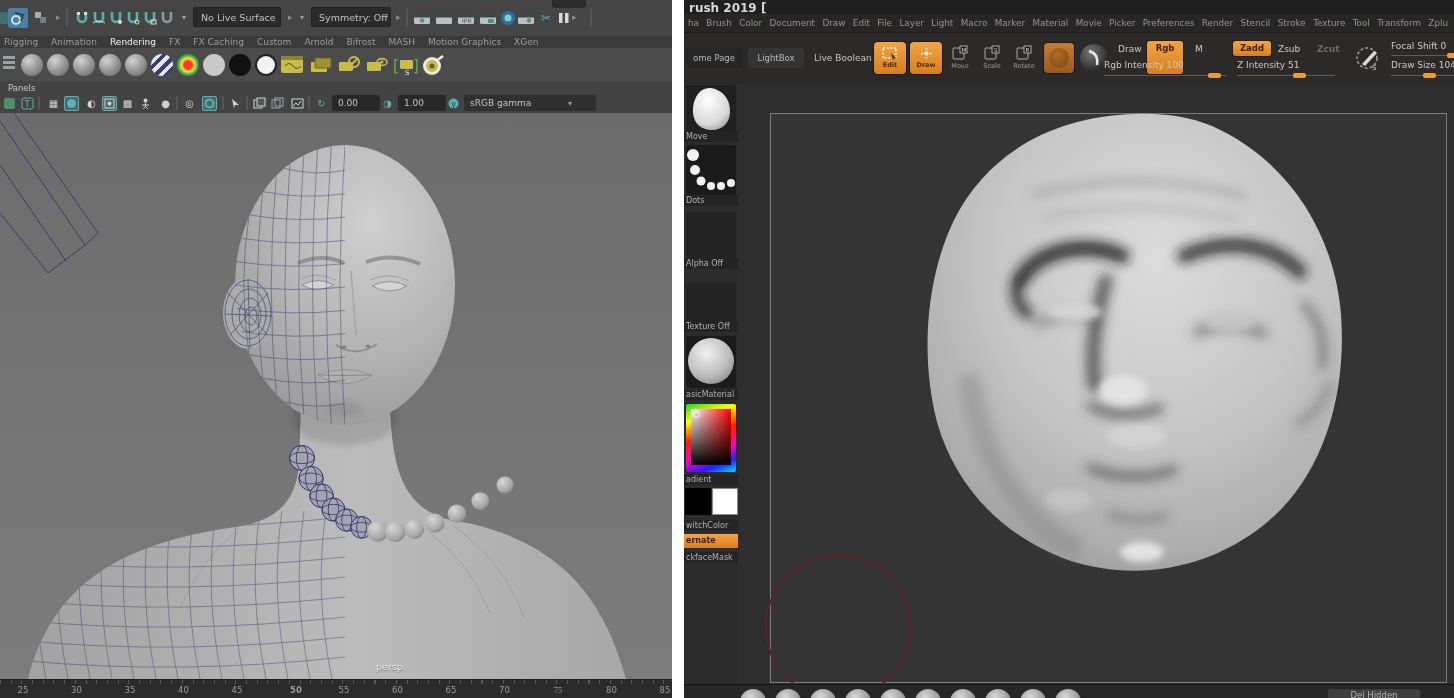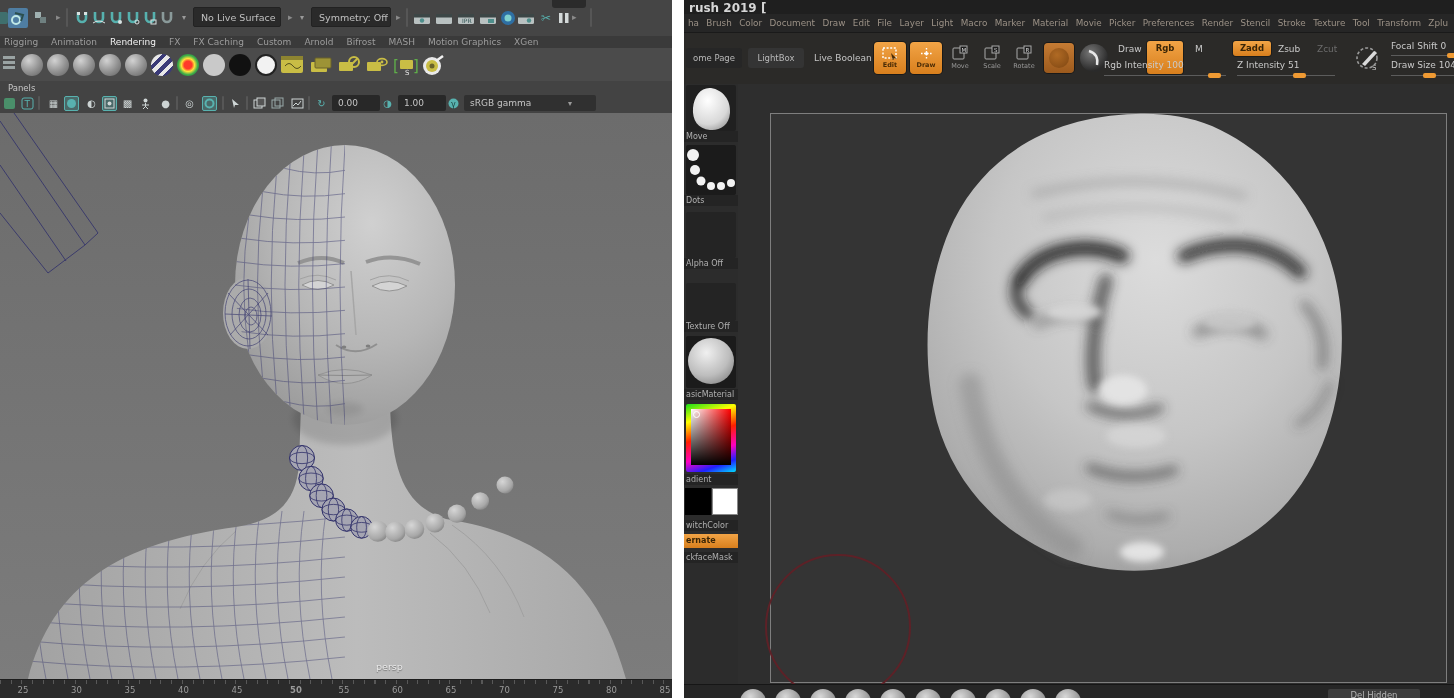--- a/index.html
+++ b/index.html
@@ -52,21 +52,21 @@
   .z-toolbar{position:absolute;left:0;top:33px;width:770px;height:51px;background:#2b2a28;border-bottom:1px solid #1c1c1c;}
   .z-btn{position:absolute;background:#343434;border-radius:3px;color:#b8b8b8;font-size:8.5px;text-align:center;}
   .z-orangebtn{position:absolute;border-radius:3px;background:linear-gradient(#f2a446,#d87f1d);
                color:#3a2506;font-size:8.5px;font-weight:bold;text-align:center;box-shadow:0 0 0 1px #00000055;}
   .z-sq{position:absolute;top:9px;width:32px;height:32px;border-radius:4px;background:linear-gradient(#f2a446,#d87f1d);
         box-shadow:0 0 0 1px #00000066;display:flex;flex-direction:column;align-items:center;justify-content:center;gap:1px;}
   .z-sq .lbl{font-size:6.5px;color:#4a2c07;font-weight:bold;}
   .z-mini{position:absolute;top:12px;width:28px;display:flex;flex-direction:column;align-items:center;gap:1px;}
   .z-mini .lbl{font-size:6.5px;color:#9a9a9a;}
   .z-label{position:absolute;font-size:9px;color:#c9c9c9;white-space:nowrap;}
-  .z-dim{color:#6b6b6b;}
+  .z-dim{color:#6b6b6b;font-weight:bold;}
   .z-slider{position:absolute;height:1px;background:#5c5c5c;}
   .z-handle{position:absolute;width:13px;height:5px;border-radius:2px;background:#ef9a33;top:-2px;}
   .z-shelf{position:absolute;left:0;top:84px;width:54px;height:614px;background:#2c2c2c;border-right:1px solid #222;}
   .z-tile{position:absolute;left:2px;width:50px;background:#202020;border-radius:2px;overflow:hidden;}
   .z-tilelabel{position:absolute;left:0px;width:54px;font-size:8px;color:#b0b0b0;background:#242424;
                padding:1px 0 1px 2px;white-space:nowrap;overflow:hidden;}
   .z-canvas{position:absolute;left:54px;top:84px;width:716px;height:600px;background:#2e2e2e;overflow:hidden;}
   .z-frame{position:absolute;left:32px;top:29px;width:677px;height:570px;border:1px solid #7e7e7e;background:#343434;box-sizing:border-box;}
   .z-footer{position:absolute;left:0;top:684px;width:770px;height:14px;background:#262626;overflow:hidden;border-top:1px solid #161616;}
   .fsphere{position:absolute;top:4px;width:26px;height:26px;border-radius:50%;
@@ -506,21 +506,21 @@
     <span class="tick" style="left: 23px;">25</span>
         <span class="tick" style="left: 76.5px;">30</span>
         <span class="tick" style="left: 130px;">35</span>
         <span class="tick" style="left: 183.5px;">40</span>
         <span class="tick" style="left: 237px;">45</span>
         <span class="tick" style="left: 296px; font-weight: bold;">50</span>
         <span class="tick" style="left: 344px;">55</span>
         <span class="tick" style="left: 397.5px;">60</span>
         <span class="tick" style="left: 451px;">65</span>
         <span class="tick" style="left: 504.5px;">70</span>
-        <span class="tick" style="left: 558px;">75</span>
+        <span class="tick" style="left: 558px; font-family: Liberation Serif, serif;">75</span>
         <span class="tick" style="left: 611.5px;">80</span>
         <span class="tick" style="left: 665px;">85</span>
       </div>
   </section>
 
   <section id="zbrush">
     <span class="z-title">rush 2019 [</span>
     <div class="z-menu">
         <span class="zmenu-item">ha</span>
         <span class="zmenu-item">Brush</span>

